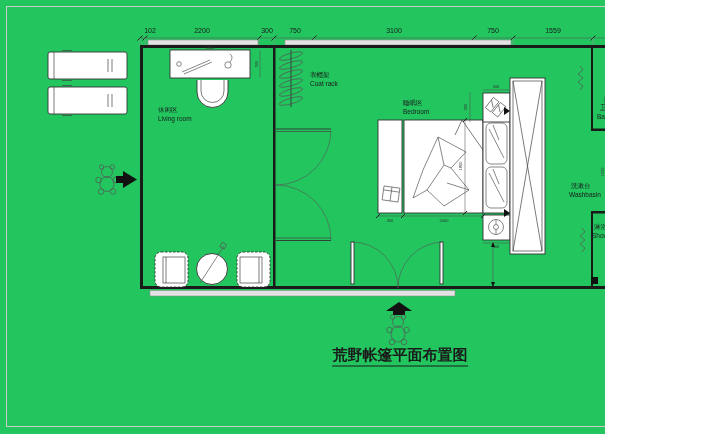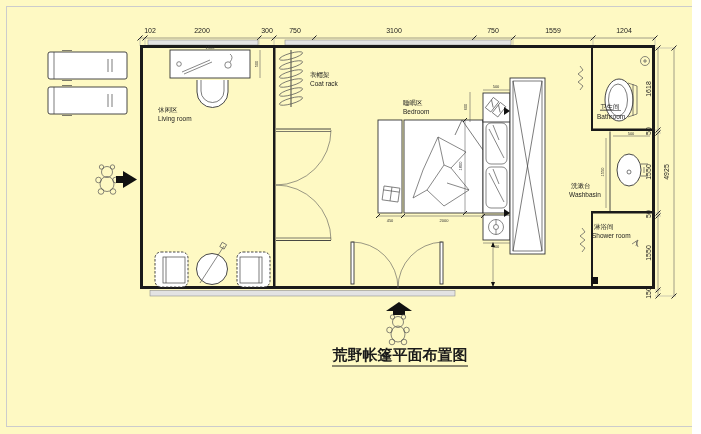--- a/index.html
+++ b/index.html
@@ -1,16 +1,16 @@
 <!DOCTYPE html>
 <html><head>
 <meta charset="utf-8">
 <style>
   html,body{margin:0;padding:0;background:#fff;}
-  .stage{position:relative;width:692px;height:434px;background:#fef9c3;overflow:hidden;
+  .stage{position:relative;width:605px;height:434px;background:#22c55e;overflow:hidden;
          font-family:"Liberation Sans",sans-serif;}
   svg{display:block;}
   text{fill:#1b1b1b;font-family:"Liberation Sans",sans-serif;}
   .dim{font-size:7px;}
   .dim-sm{font-size:4px;fill:#333;}
   .room-zh{font-size:6.5px;}
   .room-en{font-size:6.5px;}
   .plan-title{font-size:15px;font-weight:bold;}
   .wall{fill:#1a1a1a;}
   .thin{stroke:#444;stroke-width:0.7;fill:none;}

